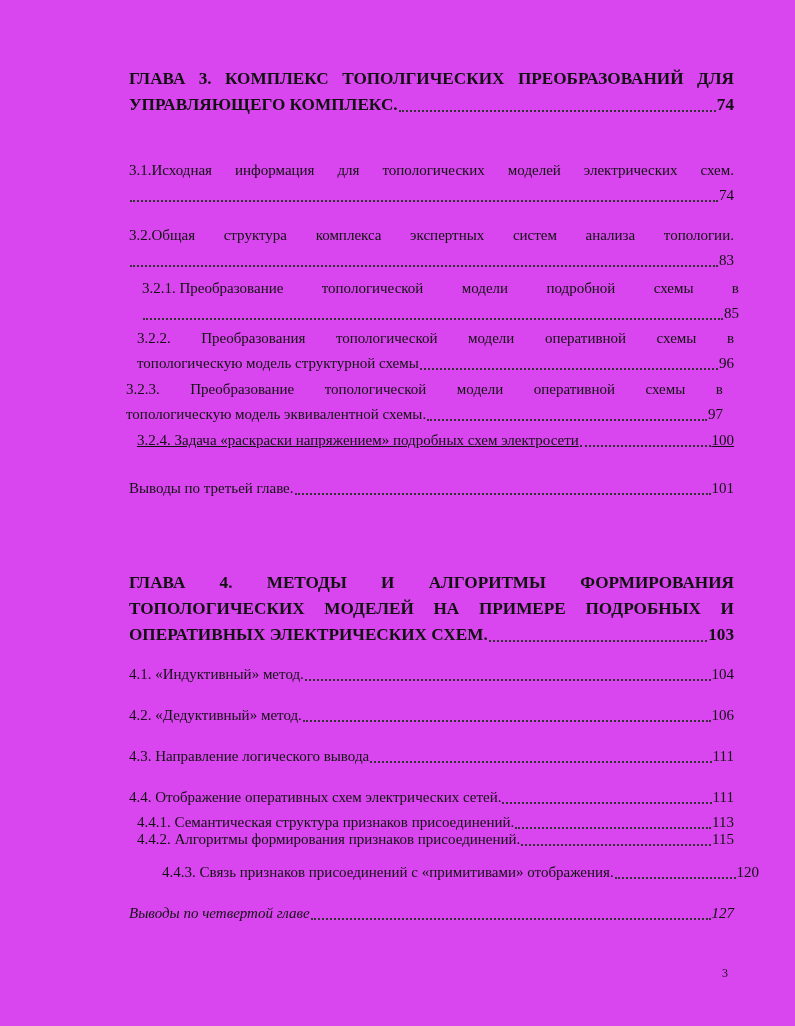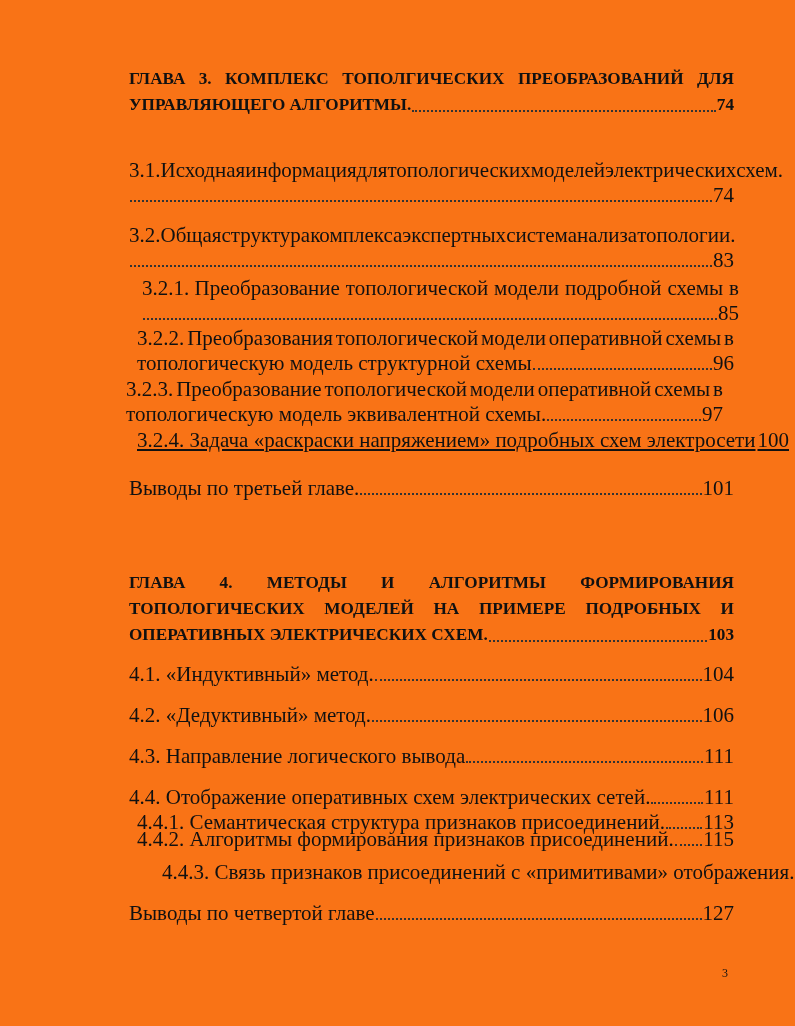--- a/index.html
+++ b/index.html
@@ -1,22 +1,22 @@
 <!DOCTYPE html>
 <html><head>
 <meta charset="utf-8">
 <style>
   html, body { margin: 0; padding: 0; background: #ffffff; }
   body {
     width: 795px; height: 1026px; position: relative; overflow: hidden;
     font-family: "Liberation Serif", "DejaVu Serif", serif;
     color: #111111;
   }
-  .page { position: absolute; left: 0; top: 0; width: 795px; height: 1026px; background: #f97316; }
-  .entry { position: absolute; font-size: 21px; line-height: 25px; }
+  .page { position: absolute; left: 0; top: 0; width: 795px; height: 1026px; background: #d946ef; }
+  .entry { position: absolute; font-size: 15px; line-height: 25px; }
   .chapter { font-weight: bold; font-size: 17.2px; line-height: 26px; }
   .justify-line { display: flex; justify-content: space-between; white-space: nowrap; }
   .leader-line { display: flex; align-items: baseline; white-space: nowrap; }
   .leader-line .lt { flex: 0 0 auto; }
   .leader-line .dots {
     flex: 1 1 auto; overflow: hidden; margin: 0 1px;
     border-bottom: 2px dotted #333; height: 1px; align-self: flex-end; margin-bottom: 6px;
   }
   .leader-line .pg { flex: 0 0 auto; }
   .pagenum { position: absolute; left: 722px; top: 966px; font-size: 12px; }
@@ -29,21 +29,21 @@
   <div class="entry chapter" style="left:129px; top:66px; width:605px;">
     <div class="justify-line">
       <span>ГЛАВА</span>
       <span>3.</span>
       <span>КОМПЛЕКС</span>
       <span>ТОПОЛГИЧЕСКИХ</span>
       <span>ПРЕОБРАЗОВАНИЙ</span>
       <span>ДЛЯ</span>
     </div>
     <div class="leader-line">
-      <span class="lt">УПРАВЛЯЮЩЕГО АЛГОРИТМЫ.</span>
+      <span class="lt">УПРАВЛЯЮЩЕГО КОМПЛЕКС.</span>
       <span class="dots"></span>
       <span class="pg">74</span>
     </div>
   </div>
 
   <div class="entry" style="left:129px; top:158px; width:605px;">
     <div class="justify-line">
       <span>3.1.Исходная</span>
       <span>информация</span>
       <span>для</span>
@@ -212,21 +212,21 @@
   </div>
 
   <div class="entry" style="left:137px; top:860px; width:597px;margin-left:25px;">
     <div class="leader-line">
       <span class="lt">4.4.3. Связь признаков присоединений с «примитивами» отображения. </span>
       <span class="dots"></span>
       <span class="pg">120</span>
     </div>
   </div>
 
-  <div class="entry" style="left:129px; top:901px; width:605px;">
+  <div class="entry" style="left:129px; top:901px; width:605px;font-style:italic;">
     <div class="leader-line">
       <span class="lt">Выводы по четвертой главе </span>
       <span class="dots"></span>
       <span class="pg">127</span>
     </div>
   </div>
 
   <div class="pagenum">3</div>
 </div>
 

